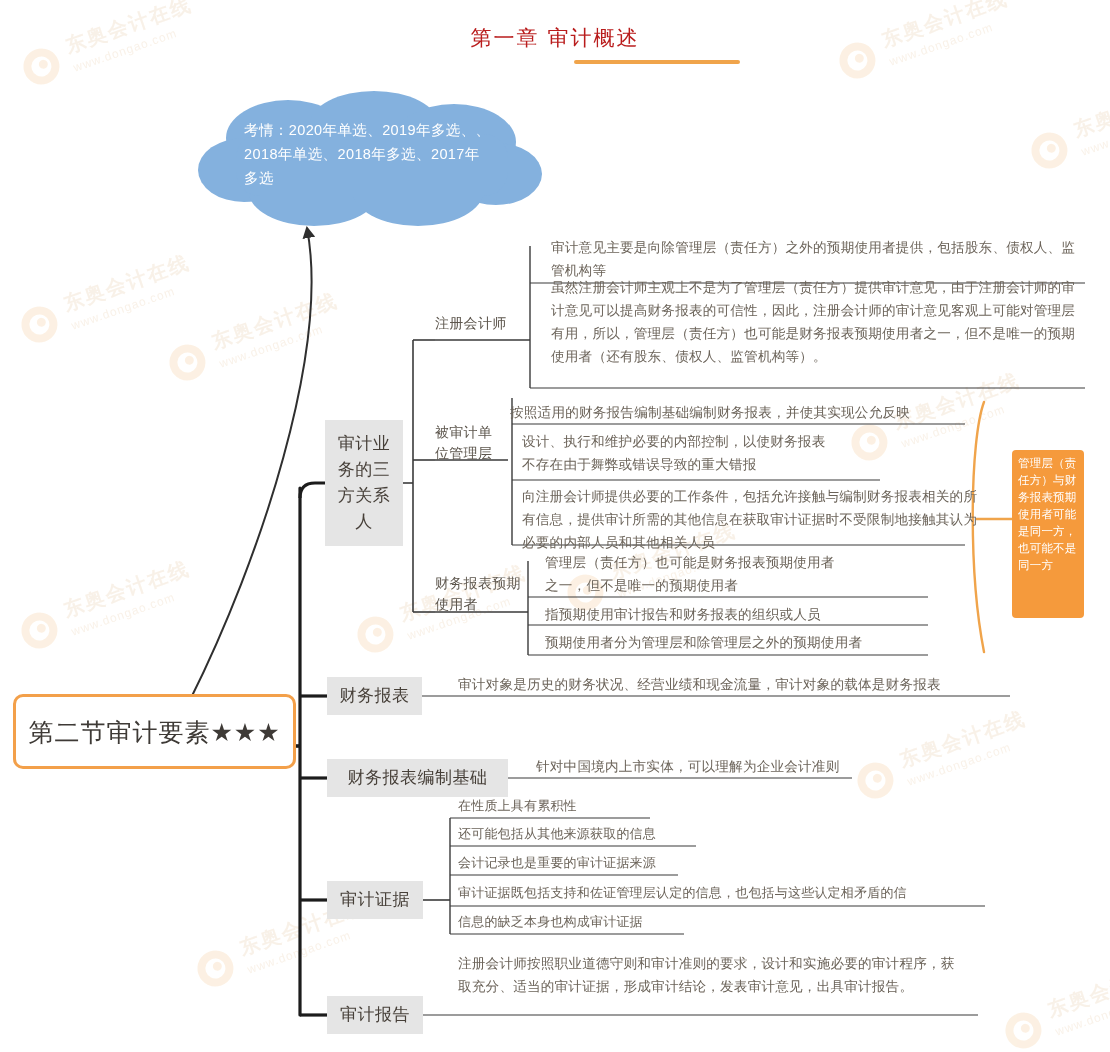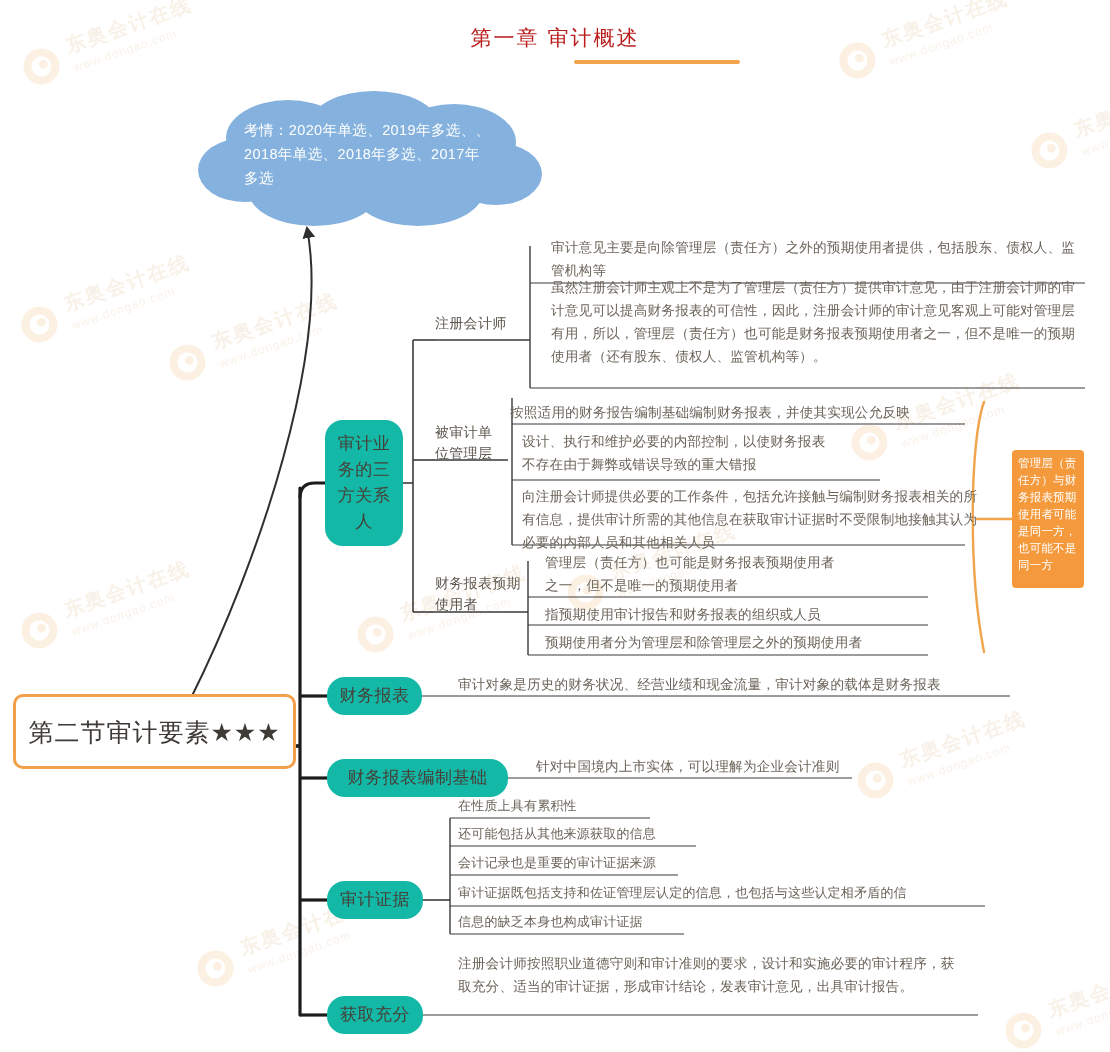--- a/index.html
+++ b/index.html
@@ -53,23 +53,23 @@
   
   .cloud-wrap{position:absolute;left:196px;top:86px;width:352px;height:150px;}
   .cloud-text{
     position:absolute;left:48px;top:32px;width:250px;
     color:#ffffff;font-size:14.5px;line-height:24px;letter-spacing:.4px;
   }
 
   
   .node{
     position:absolute;
-    background:#14b8a6;
+    background:#e5e5e5;
     color:#463f38;
-    border-radius:18px;
+    border-radius:0;
     box-sizing:border-box;
     display:flex;align-items:center;justify-content:center;
     text-align:center;
     font-size:17px;
     line-height:26px;
     letter-spacing:.5px;
   }
   .root-node{
     position:absolute;left:13px;top:694px;width:283px;height:75px;
     border:3px solid #f3a04a;border-radius:10px;background:#fff;
@@ -78,21 +78,21 @@
     text-align:center;
     box-sizing:border-box;
   }
   .node-3party{left:325px;top:420px;width:78px;height:126px;padding:0 6px;}
   .node-fs{left:327px;top:677px;width:95px;height:38px;}
   .node-basis{left:327px;top:759px;width:181px;height:38px;}
   .node-evidence{left:327px;top:881px;width:96px;height:38px;}
   .node-report{left:327px;top:996px;width:96px;height:38px;}
 
   .side-note{
-    position:absolute;left:1012px;top:450px;width:72px;height:138px;
+    position:absolute;left:1012px;top:450px;width:72px;height:168px;
     background:#f59a3c;color:#fff;border-radius:4px;
     font-size:11.5px;line-height:17px;padding:5px 6px;
     box-sizing:border-box;
     letter-spacing:.2px;
   }
 
   
   .sublabel{
     position:absolute;color:#5d564d;font-size:14px;line-height:21px;letter-spacing:.3px;
   }
@@ -271,21 +271,21 @@
   <div class="node node-fs">
     <span>财务报表</span>
   </div>
   <div class="node node-basis">
     <span>财务报表编制基础</span>
   </div>
   <div class="node node-evidence">
     <span>审计证据</span>
   </div>
   <div class="node node-report">
-    <span>获取充分</span>
+    <span>审计报告</span>
   </div>
 
   <div class="side-note">管理层（责任方）与财务报表预期使用者可能是同一方，也可能不是同一方</div>
 
   <div class="sublabel lbl-cpa">注册会计师</div>
   <div class="sublabel lbl-mgmt">被审计单位管理层</div>
   <div class="sublabel lbl-users">财务报表预期使用者</div>
 
   <div class="leaf" style="left:551px;top:236px;width:526px;">审计意见主要是向除管理层（责任方）之外的预期使用者提供，包括股东、债权人、监管机构等</div>
   <div class="leaf" style="left:551px;top:276px;width:532px;">虽然注册会计师主观上不是为了管理层（责任方）提供审计意见，由于注册会计师的审计意见可以提高财务报表的可信性，因此，注册会计师的审计意见客观上可能对管理层有用，所以，管理层（责任方）也可能是财务报表预期使用者之一，但不是唯一的预期使用者（还有股东、债权人、监管机构等）。</div>

